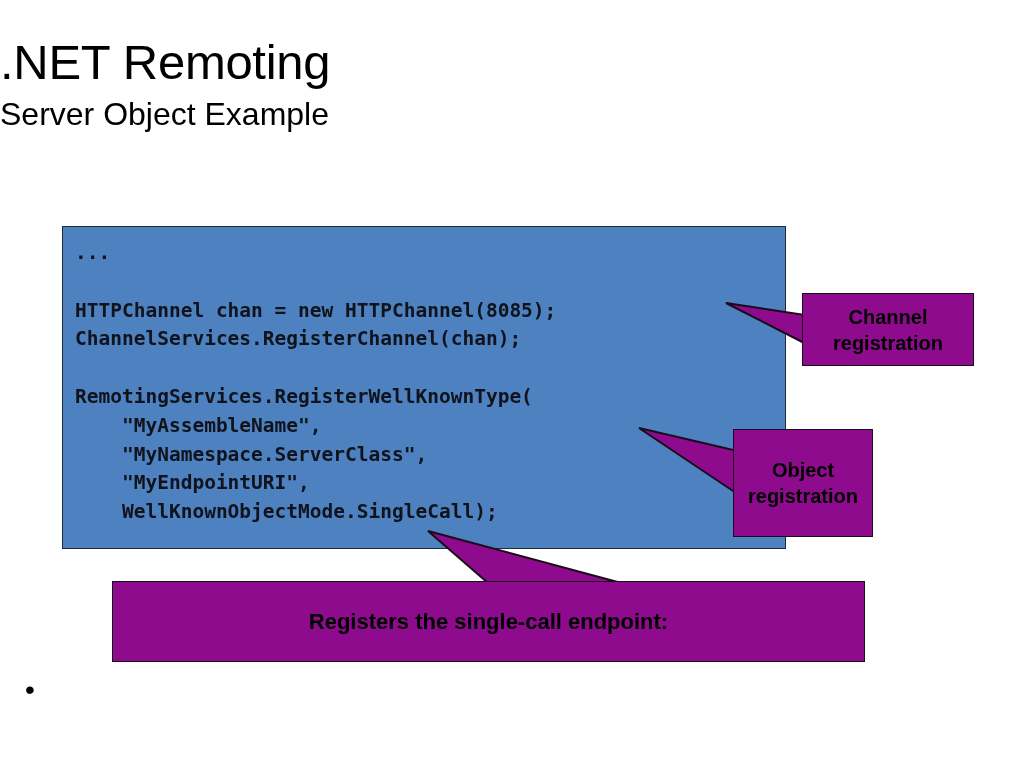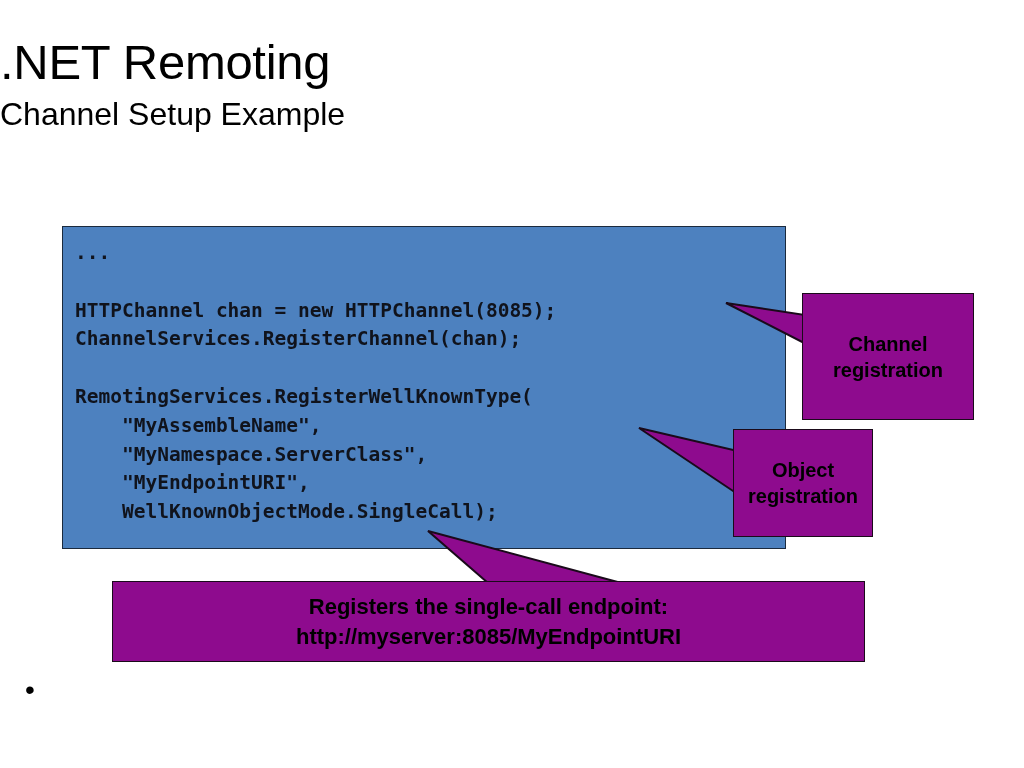--- a/index.html
+++ b/index.html
@@ -83,21 +83,21 @@
   }
   .callout .line {
     display: block;
     white-space: nowrap;
   }
 
   #callout-channel {
     left: 802px;
     top: 293px;
     width: 172px;
-    height: 127px;
+    height: 73px;
     font-size: 20px;
     line-height: 26px;
   }
   #callout-object {
     left: 733px;
     top: 429px;
     width: 140px;
     height: 108px;
     font-size: 20px;
     line-height: 26px;
@@ -143,21 +143,21 @@
     font-size: 28px;
     line-height: 38px;
     color: #000000;
   }
 </style>
 </head>
 <body>
 
 <div id="title-block">
   <div id="slide-title">.NET Remoting</div>
-  <div id="slide-subtitle">Channel Setup Example</div>
+  <div id="slide-subtitle">Server Object Example</div>
 </div>
 
 <div id="code-panel">
   <pre id="code-text">...
 
 HTTPChannel chan = new HTTPChannel(8085);
 ChannelServices.RegisterChannel(chan);
 
 RemotingServices.RegisterWellKnownType(
     "MyAssembleName",
@@ -177,18 +177,17 @@
   <span class="line">registration</span>
 </div>
 
 <div class="callout" id="callout-object">
   <span class="line">Object</span>
   <span class="line">registration</span>
 </div>
 
 <div class="callout" id="callout-endpoint">
   <span class="line">Registers the single-call endpoint:</span>
-  <span class="line">http://myserver:8085/MyEndpointURI</span>
 </div>
 
 <div id="bullet-row">
   <span id="bullet-marker">•</span>
 </div>
 
 </body></html>

